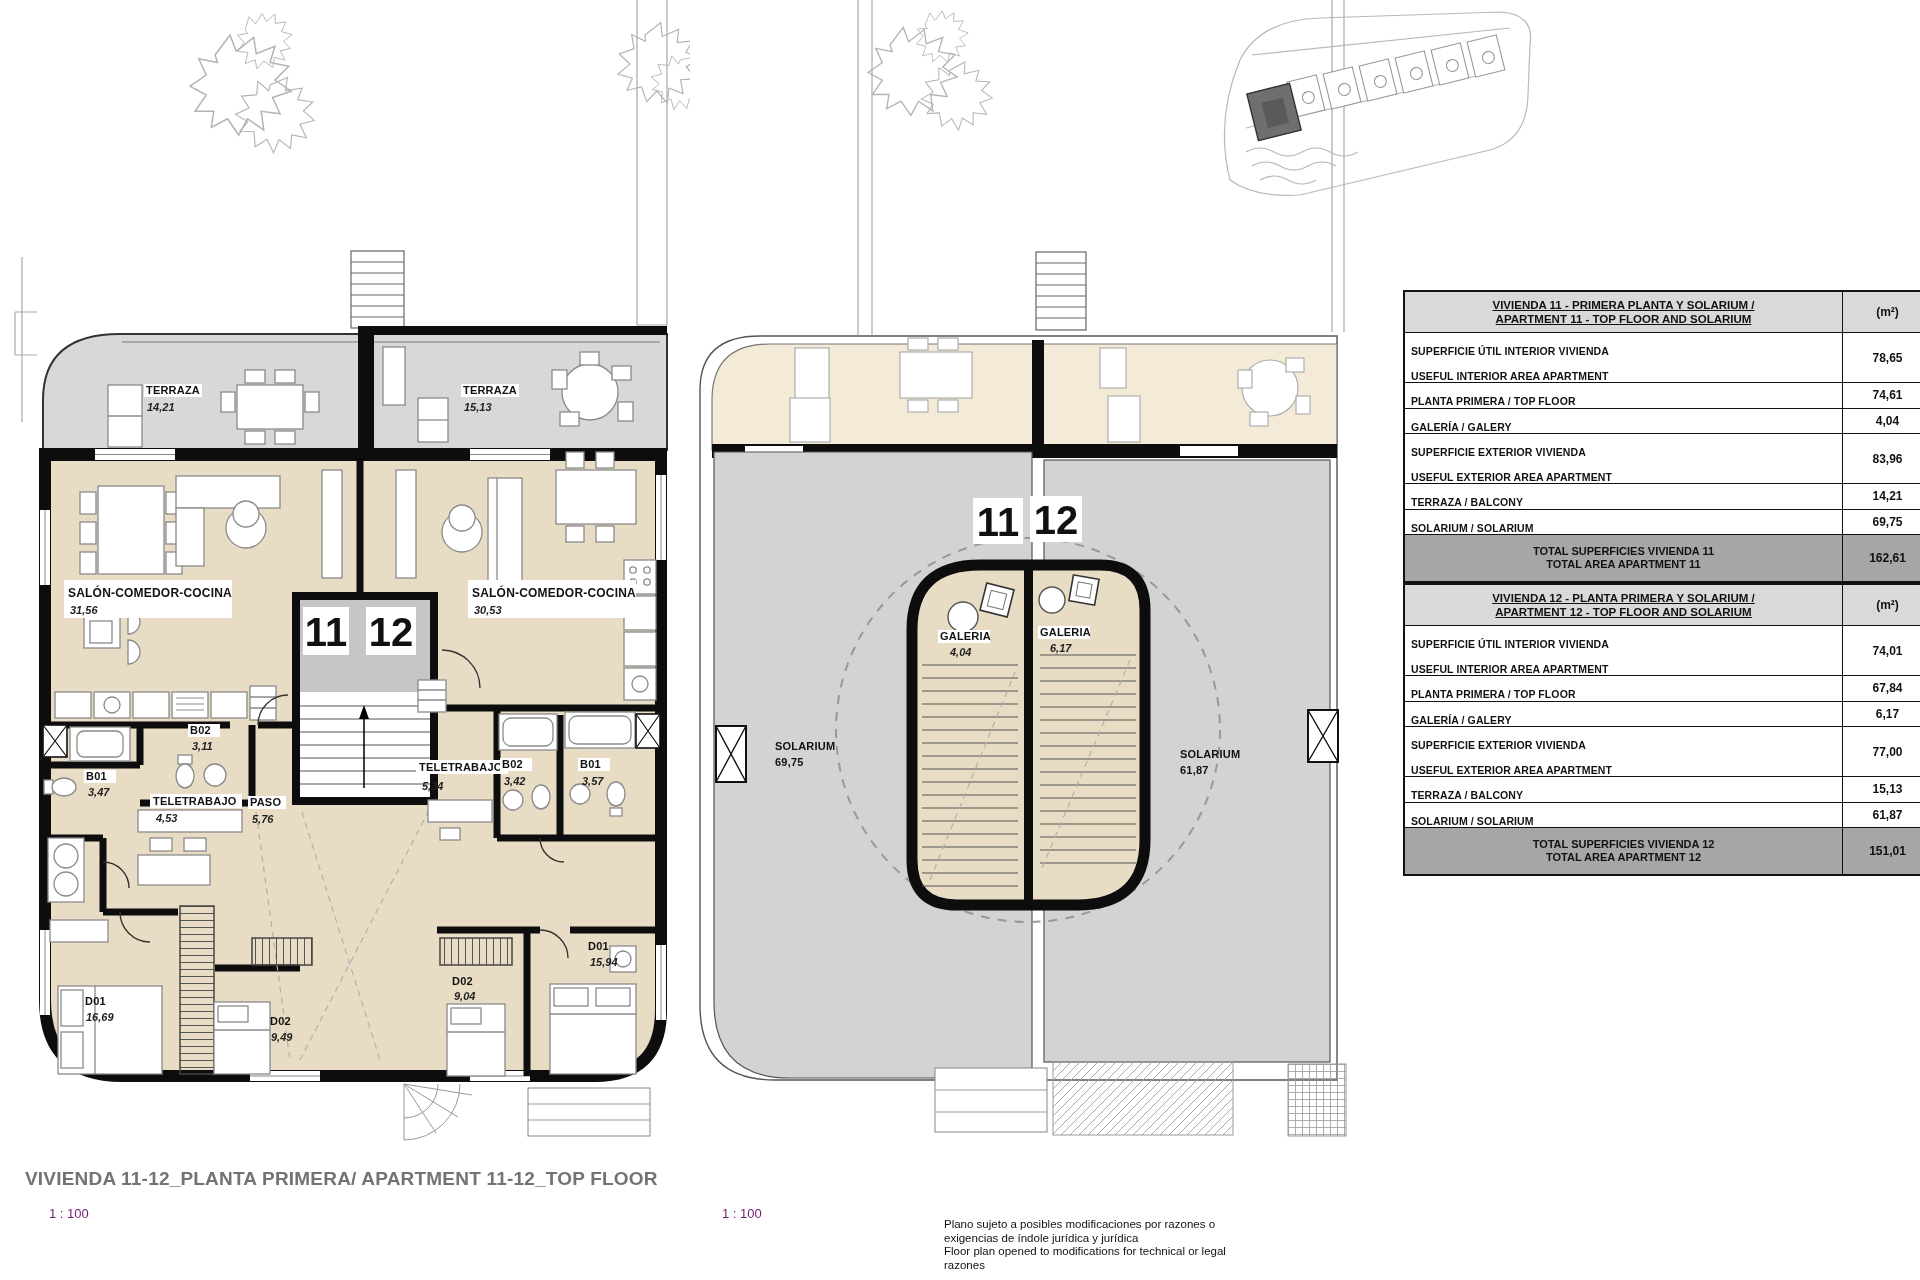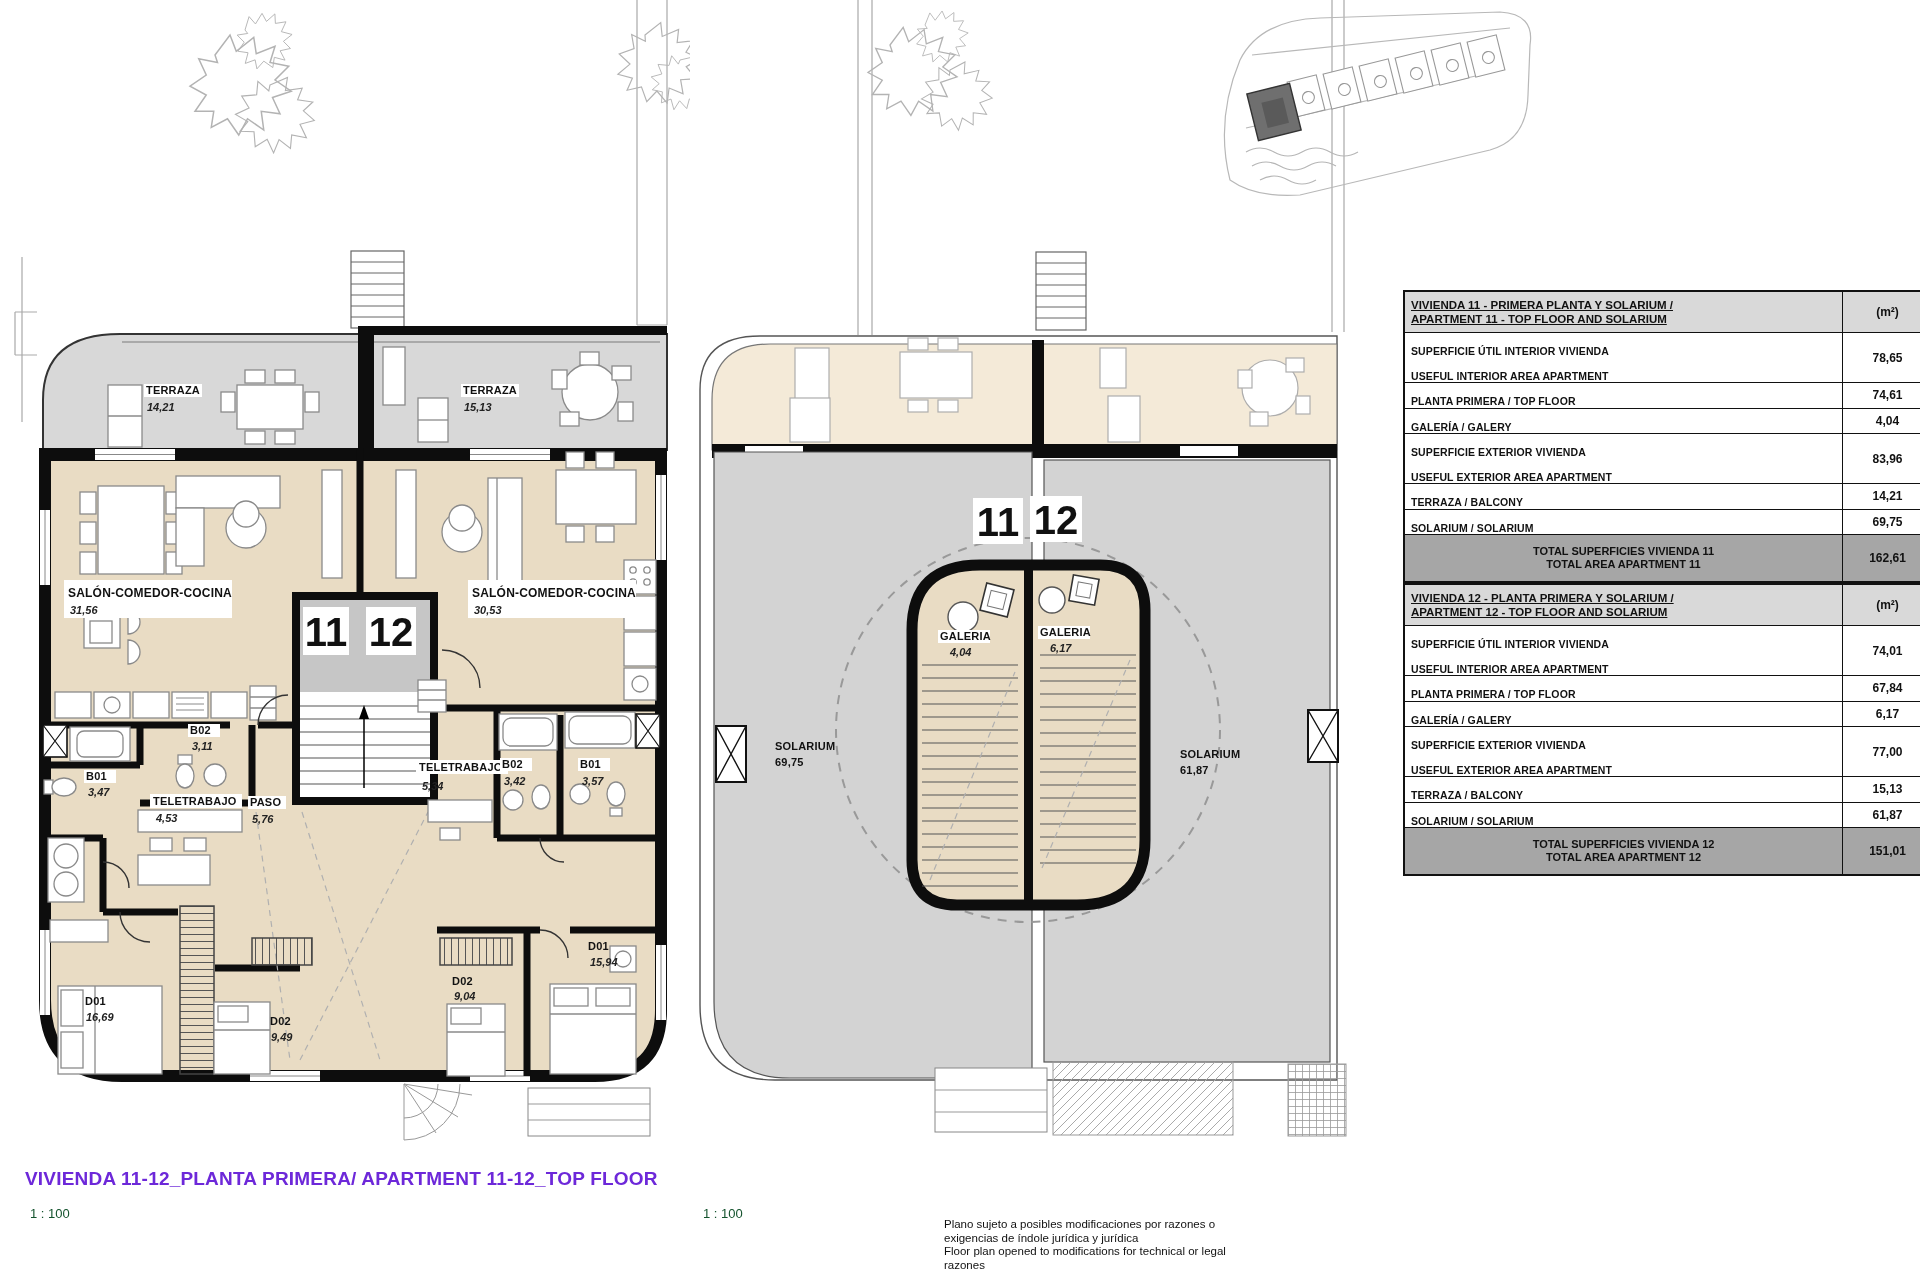--- a/index.html
+++ b/index.html
@@ -3,30 +3,30 @@
 <meta charset="utf-8">
 <style>
   html,body{margin:0;padding:0;background:#fff;}
   #page{position:relative;width:1920px;height:1280px;background:#fff;overflow:hidden;
         font-family:"Liberation Sans",sans-serif;color:#111;}
   svg text{font-family:"Liberation Sans",sans-serif;}
   .room-name{font-weight:bold;font-size:11px;fill:#111;letter-spacing:.2px;}
   .room-name-lg{font-weight:bold;font-size:12px;fill:#111;letter-spacing:.2px;}
   .room-area{font-style:italic;font-weight:bold;font-size:11px;fill:#222;}
   .unit-num{font-weight:bold;font-size:40px;fill:#111;}
-  .caption{position:absolute;font-weight:bold;font-size:19px;color:#6d28d9;letter-spacing:.2px;}
-  .scale{position:absolute;font-size:13px;color:#14532d;}
+  .caption{position:absolute;font-weight:bold;font-size:19px;color:#737373;letter-spacing:.2px;}
+  .scale{position:absolute;font-size:13px;color:#701a75;margin-left:19px;}
   .disclaimer{position:absolute;left:944px;top:1218px;font-size:11.5px;line-height:13.5px;color:#111;}
   
   .area-table{position:absolute;left:1403px;width:502px;border:2px solid #111;border-collapse:collapse;
               table-layout:fixed;background:#fff;}
   .area-table td,.area-table th{border:1.6px solid #111;padding:0 6px;vertical-align:middle;}
   .area-table .lbl{width:425px;}
   .area-table .val{width:77px;text-align:center;font-weight:bold;font-size:12px;}
-  .hdr-row td{background:#d9d9d9;height:40px;text-align:left;}
+  .hdr-row td{background:#d9d9d9;height:40px;text-align:center;}
   .hdr-title{font-weight:bold;font-size:11.5px;text-decoration:underline;line-height:14px;}
   .hdr-unit{font-weight:bold;font-size:11.5px;}
   .r1{height:38px;} .r2{height:23px;}
   .row-lbl{font-weight:bold;font-size:10.5px;line-height:12.5px;letter-spacing:.1px;margin-top:12px;}
   .row-l2:empty{display:none;}
   .tot-row td{background:#a6a6a6;height:46px;}
   .tot-lbl{font-weight:bold;font-size:11px;line-height:13.5px;text-align:center;}
 </style>
 </head>
 <body>

